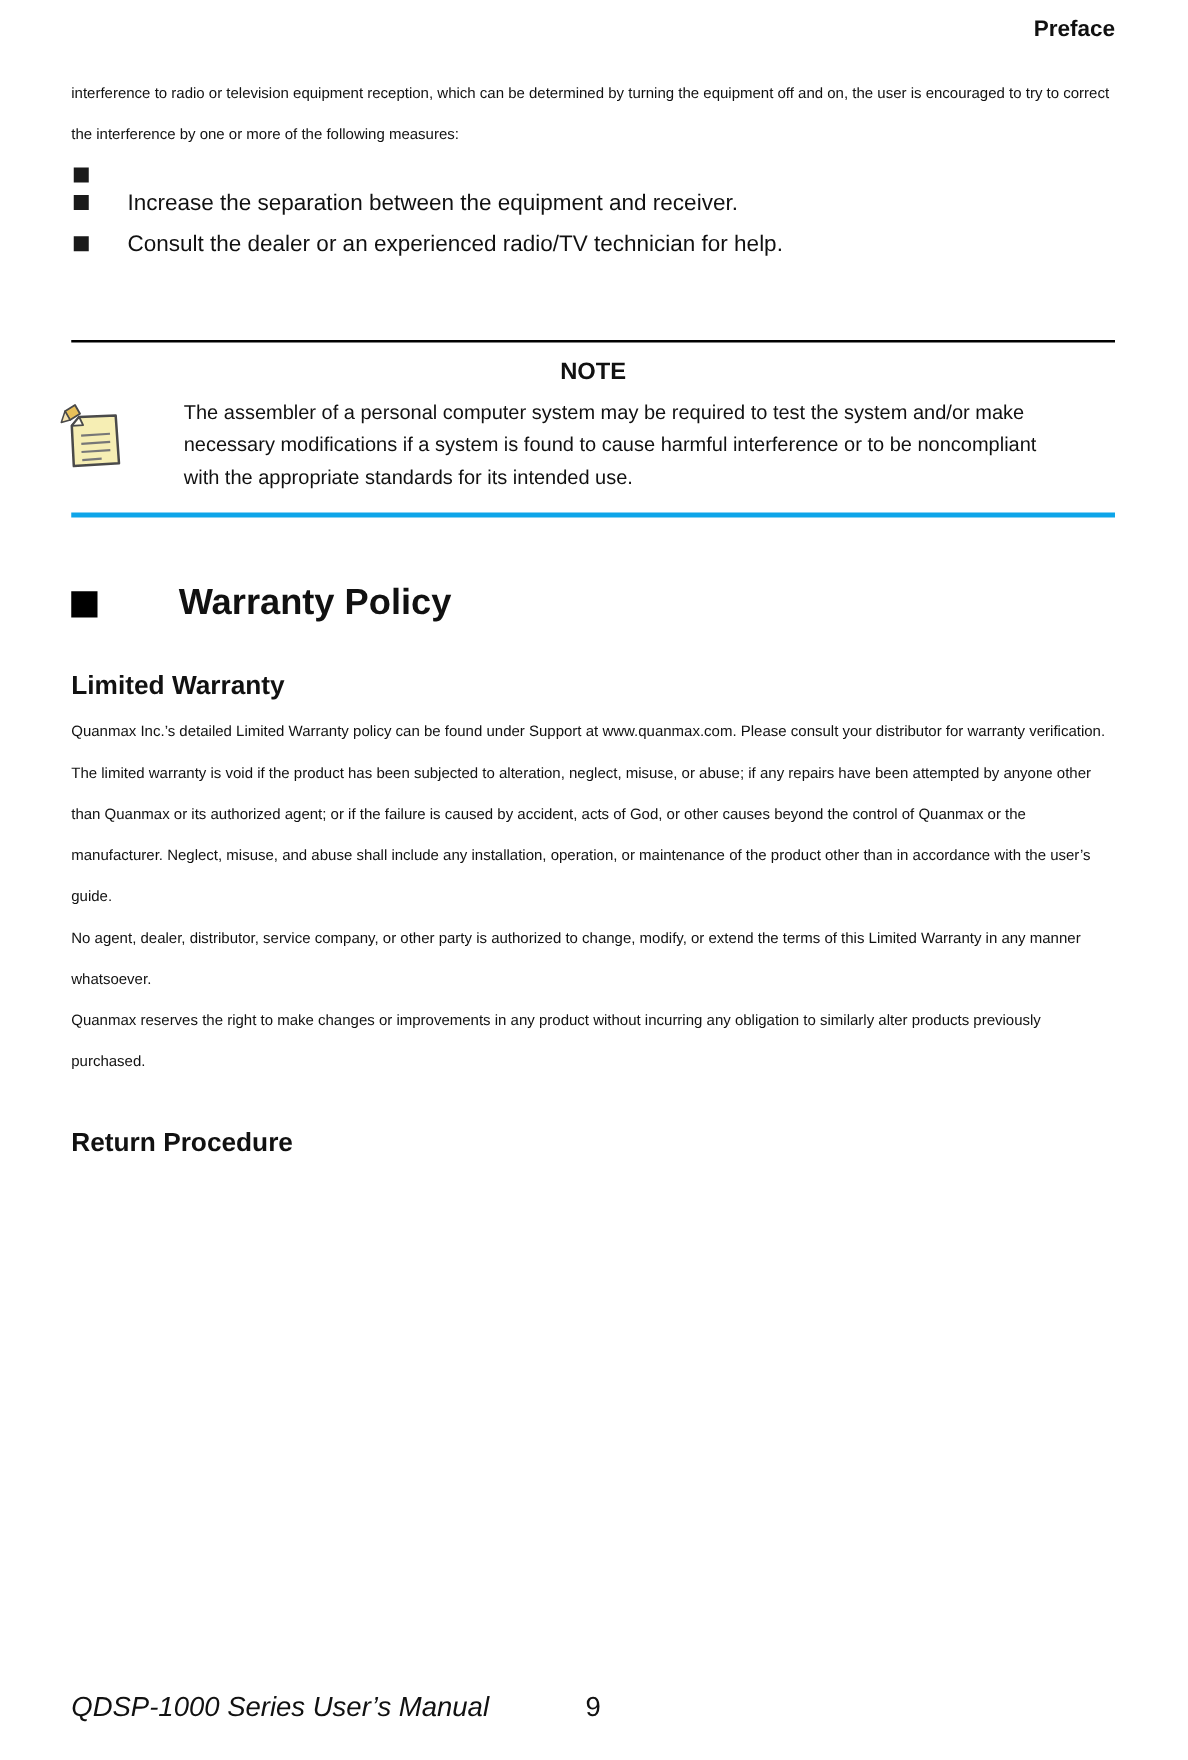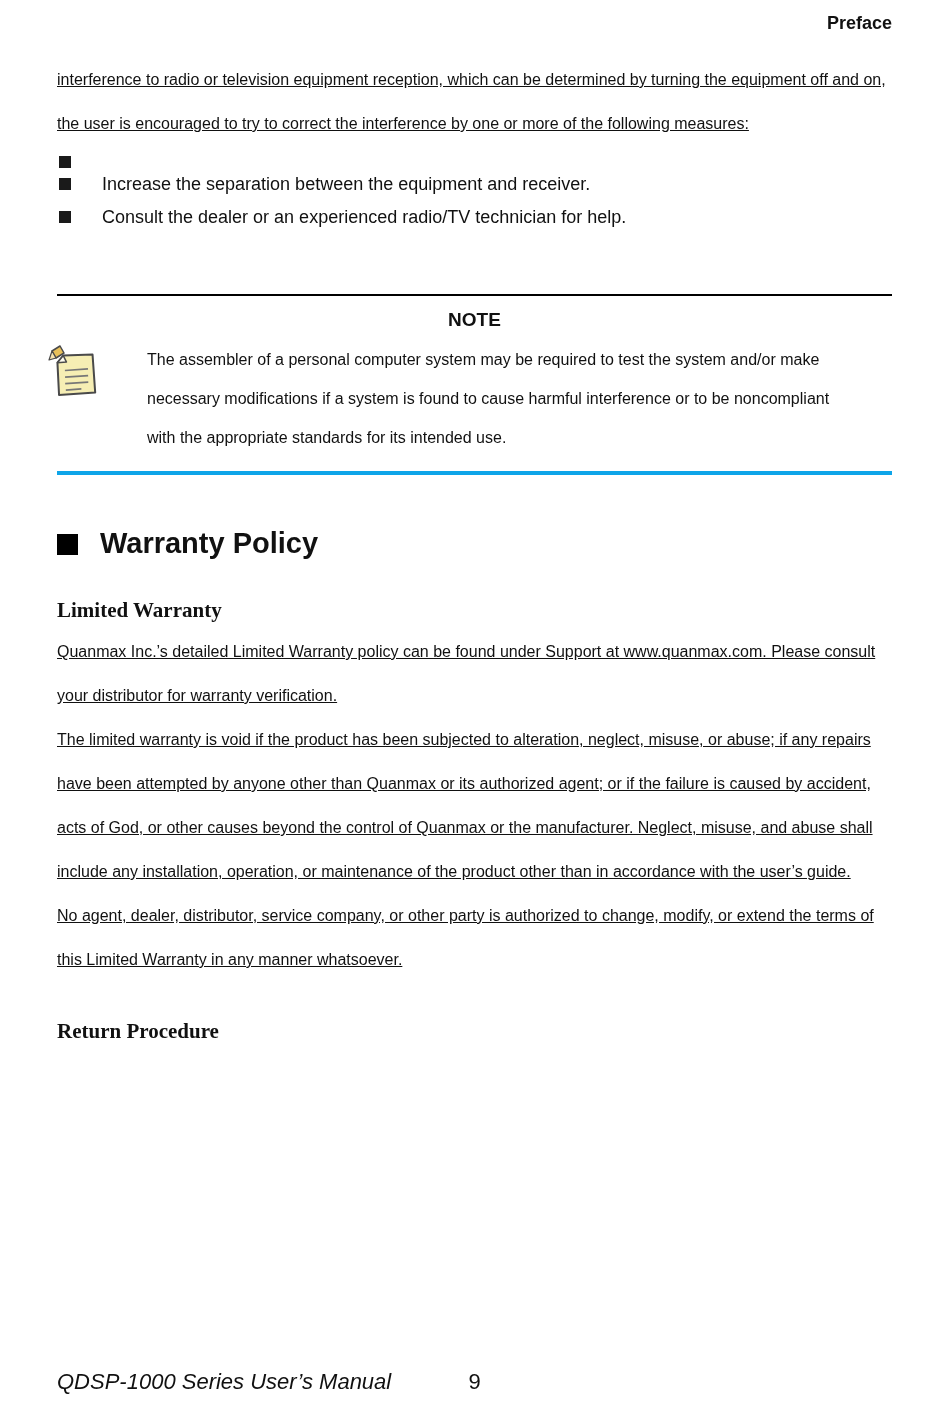--- a/index.html
+++ b/index.html
@@ -6,35 +6,34 @@
   html, body { background: #ffffff; }
   body {
     font-family: "Liberation Sans", sans-serif;
     color: #111111;
     width: 950px;
   }
   .page {
     width: 950px;
     height: 1408px;
     background: #ffffff;
-    padding: 12px 58px 14px 57px;
+    padding: 12px 58px 30px 57px;
     display: flex;
     flex-direction: column;
   }
   .header {
     text-align: right;
     font-weight: bold;
     font-size: 18px;
     line-height: 22px;
     margin-bottom: 24px;
   }
   .body-text {
-    font-size: 16px;
-    line-height: 44px;
-    text-decoration: underline;
+    font-size: 12px;
+    line-height: 33px;
   }
   .bullet-list {
     list-style: none;
   }
   .bullet-item {
     display: flex;
     align-items: flex-start;
     font-size: 18px;
     line-height: 33px;
   }
@@ -65,47 +64,47 @@
     align-items: flex-start;
   }
   .note-icon {
     flex: none;
     width: 62px;
     margin: 4px 42px 0 -14px;
   }
   .note-text {
     flex: 1;
     font-size: 16px;
-    line-height: 39px;
+    line-height: 26px;
     padding-right: 50px;
   }
 
   .section-title {
     display: flex;
     align-items: center;
     margin-top: 50px;
     font-size: 29px;
     font-weight: bold;
     line-height: 36px;
+    gap: 43px;
   }
   .h-sq {
     flex: none;
     width: 21px;
     height: 21px;
     background: #000;
     margin-right: 22px;
     margin-top: 2px;
   }
   .sub-heading {
     font-size: 21px;
     font-weight: bold;
     line-height: 26px;
     margin-top: 36px;
     margin-bottom: 7px;
-    font-family: Liberation Serif, serif;
   }
   .para { margin: 0; }
 
   .footer {
     margin-top: auto;
     position: relative;
     font-size: 22px;
     line-height: 24px;
     padding-top: 10px;
   }
@@ -167,20 +166,21 @@
 
   <h1 class="section-title">
     <span class="h-sq"></span>
     <span>Warranty Policy</span>
   </h1>
 
   <h2 class="sub-heading">Limited Warranty</h2>
   <p class="body-text para">Quanmax Inc.’s detailed Limited Warranty policy can be found under Support at www.quanmax.com. Please consult your distributor for warranty verification.</p>
   <p class="body-text para">The limited warranty is void if the product has been subjected to alteration, neglect, misuse, or abuse; if any repairs have been attempted by anyone other than Quanmax or its authorized agent; or if the failure is caused by accident, acts of God, or other causes beyond the control of Quanmax or the manufacturer. Neglect, misuse, and abuse shall include any installation, operation, or maintenance of the product other than in accordance with the user’s guide.</p>
   <p class="body-text para">No agent, dealer, distributor, service company, or other party is authorized to change, modify, or extend the terms of this Limited Warranty in any manner whatsoever.</p>
+  <p class="body-text para">Quanmax reserves the right to make changes or improvements in any product without incurring any obligation to similarly alter products previously purchased.</p>
 
   <h2 class="sub-heading">Return Procedure</h2>
 
   <div class="footer">
     <span class="footer-title">QDSP-1000 Series User’s Manual</span>
     <span class="footer-page">9</span>
   </div>
 
 </div>
 

